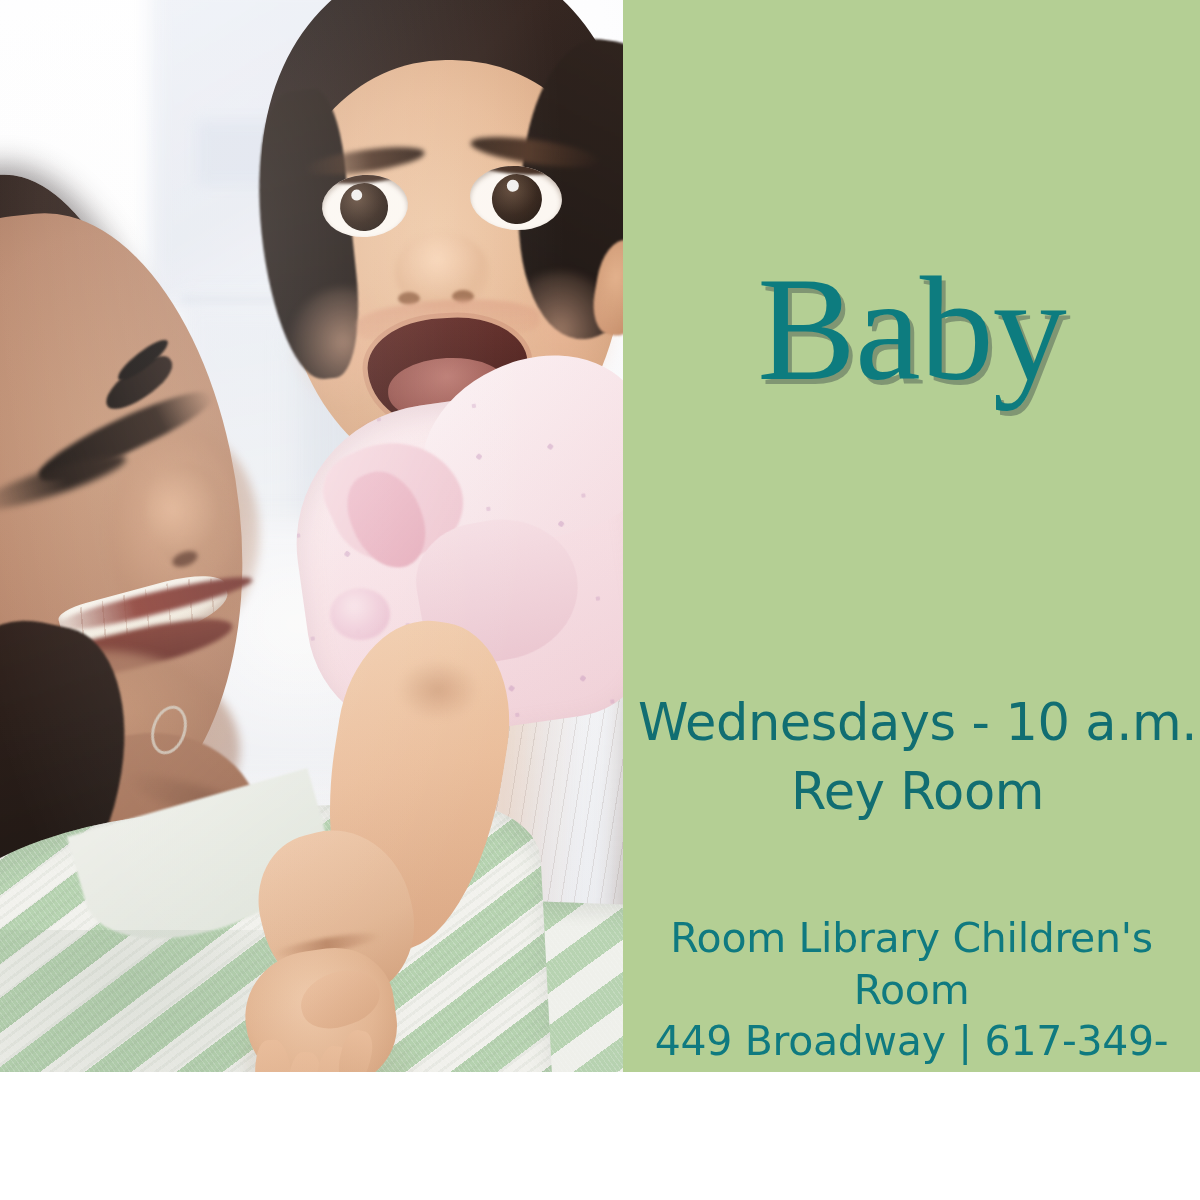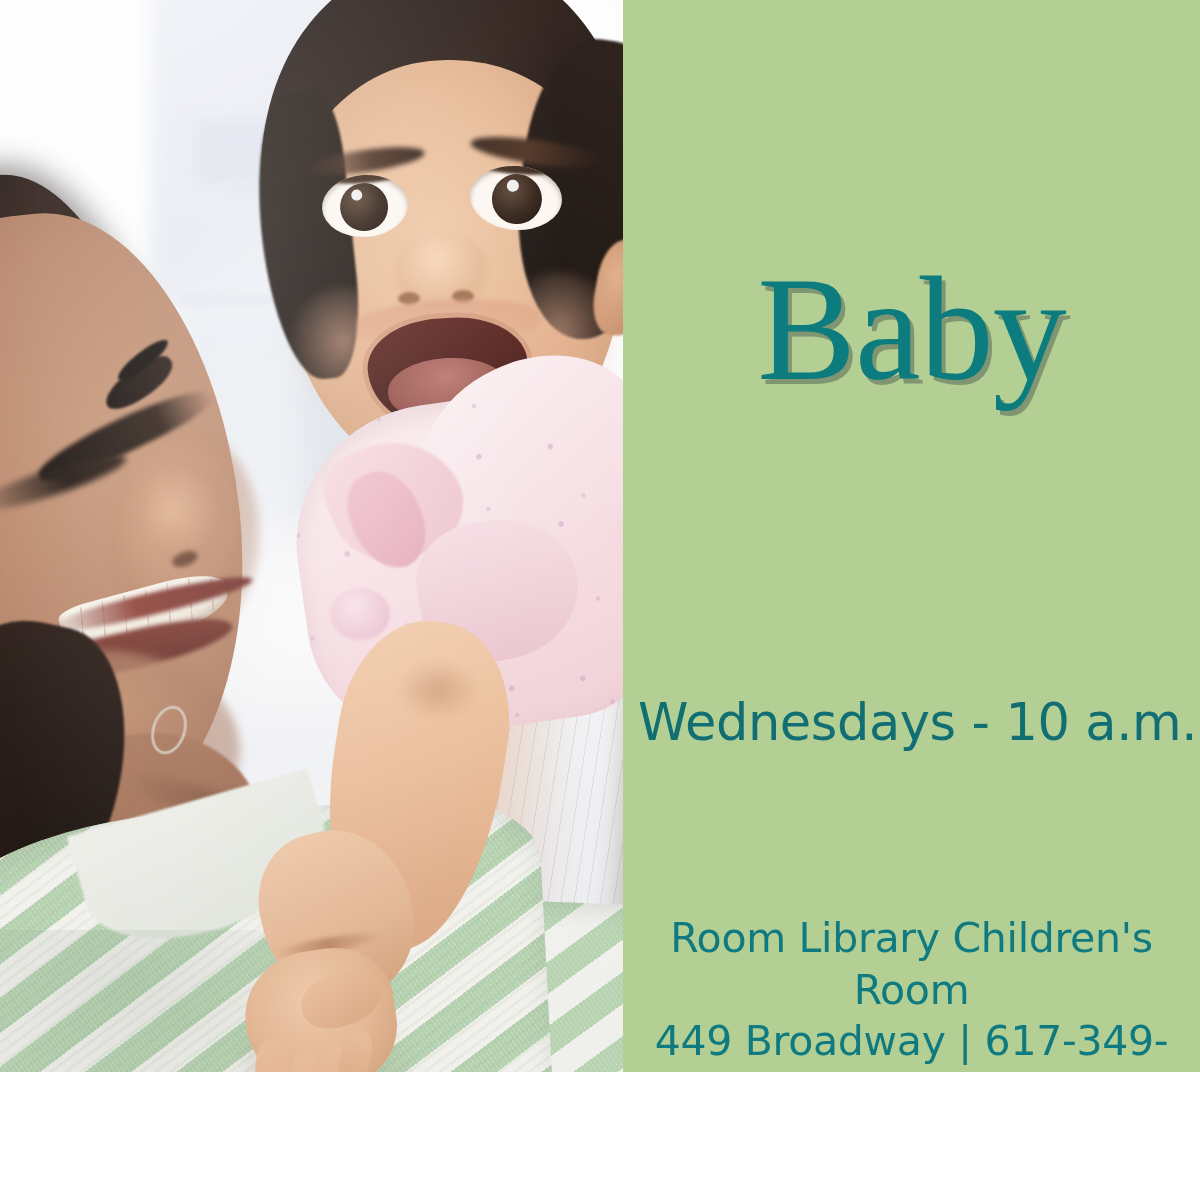--- a/index.html
+++ b/index.html
@@ -838,20 +838,21 @@
   </div>
 
   <div class="green-pane">
 
     <div class="title-block">
       <div class="title-line one">Baby</div>
     </div>
 
     <div class="schedule-block">
       <div class="schedule-line">Wednesdays - 10 a.m.</div>
+      <div class="schedule-line">Rey Room</div>
     </div>
 
     <div class="address-block">
       <div class="address-line">Room Library Children's Room</div>
       <div class="address-line">449 Broadway | 617-349-4038</div>
     </div>
 
     <div class="logo-block">
       <svg class="logo-skyline" width="440" height="78" viewBox="0 0 440 78">
         <g fill="none" stroke="#ffffff" stroke-width="1.6" stroke-linejoin="miter">

